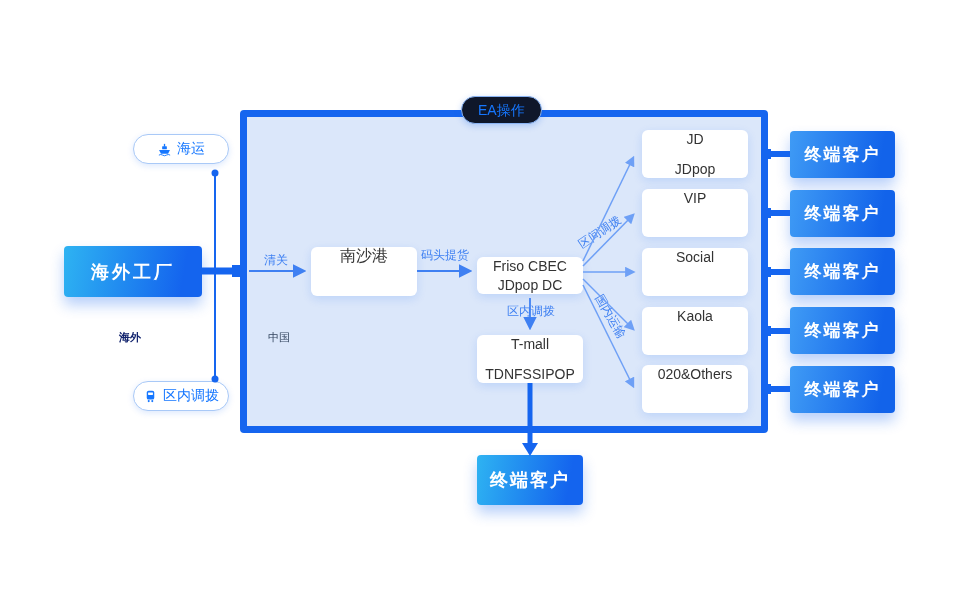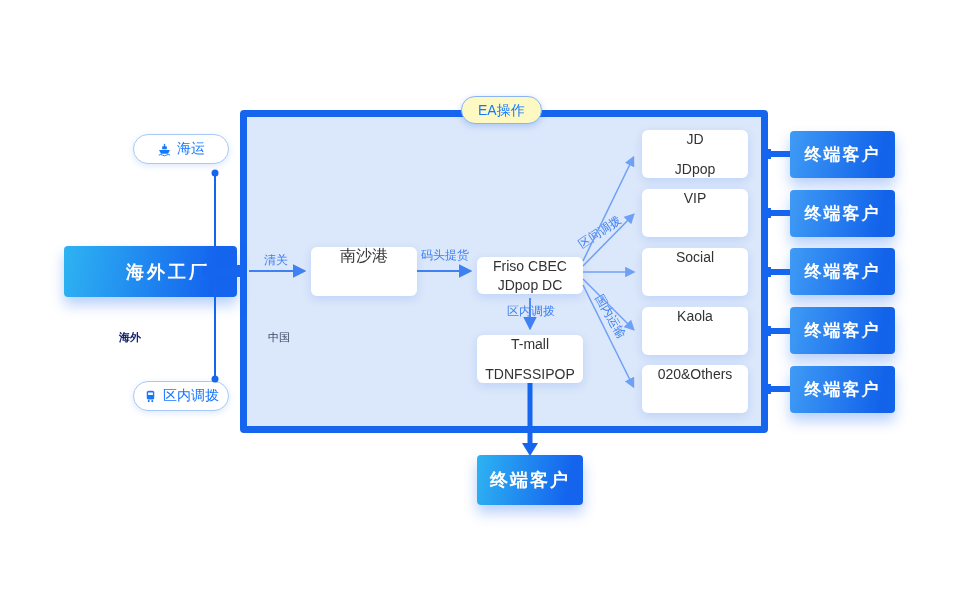--- a/index.html
+++ b/index.html
@@ -9,21 +9,21 @@
   }
   .abs{position:absolute;}
 
   
   .main-box{
     left:240px;top:110px;width:528px;height:323px;box-sizing:border-box;
     border:7px solid #1565ef;background:#dbe7fa;border-radius:4px;z-index:1;
   }
   .ea-badge{
     left:461px;top:96px;height:26px;padding:0 16px;line-height:26px;
-    background:#fef9c3;border:1px solid #8ab4f4;border-radius:14px;
+    background:#0f172a;border:1px solid #8ab4f4;border-radius:14px;
     color:#1677ff;font-size:14px;z-index:6;
     box-shadow:0 2px 6px rgba(20,101,239,.25);
   }
 
   
   .pill{
     width:94px;height:28px;background:#fff;border:1px solid #a9c9f7;border-radius:15px;
     display:flex;align-items:center;justify-content:center;gap:5px;
     color:#1677ff;font-size:14px;z-index:4;
     box-shadow:0 2px 6px rgba(20,101,239,.15);
@@ -31,21 +31,21 @@
   .pill svg{width:15px;height:15px;flex:0 0 auto;}
 
   
   .grad-box{
     display:flex;align-items:center;justify-content:center;
     color:#fff;font-weight:bold;border-radius:4px;z-index:3;
     background:linear-gradient(100deg,#2eb3f2 0%,#1464ee 85%);
     box-shadow:0 8px 14px rgba(20,101,239,.30);
     letter-spacing:2px;
   }
-  .factory{left:64px;top:246px;width:138px;height:51px;font-size:18px;letter-spacing:3px;padding-left:35px;}
+  .factory{left:64px;top:246px;width:138px;height:51px;font-size:18px;letter-spacing:3px;}
   .terminal{width:105px;height:47px;font-size:17px;left:790px;
     background:linear-gradient(100deg,#3f9bf5 0%,#1263ea 85%);}
   .terminal-bottom{left:477px;top:455px;width:106px;height:50px;font-size:18px;}
 
   
   .node{
     background:#fff;border-radius:6px;z-index:3;box-sizing:border-box;
     display:flex;flex-direction:column;align-items:center;justify-content:space-between;
     color:#333;box-shadow:0 3px 10px rgba(20,101,239,.15);
     text-align:center;line-height:18px;font-size:14px;

